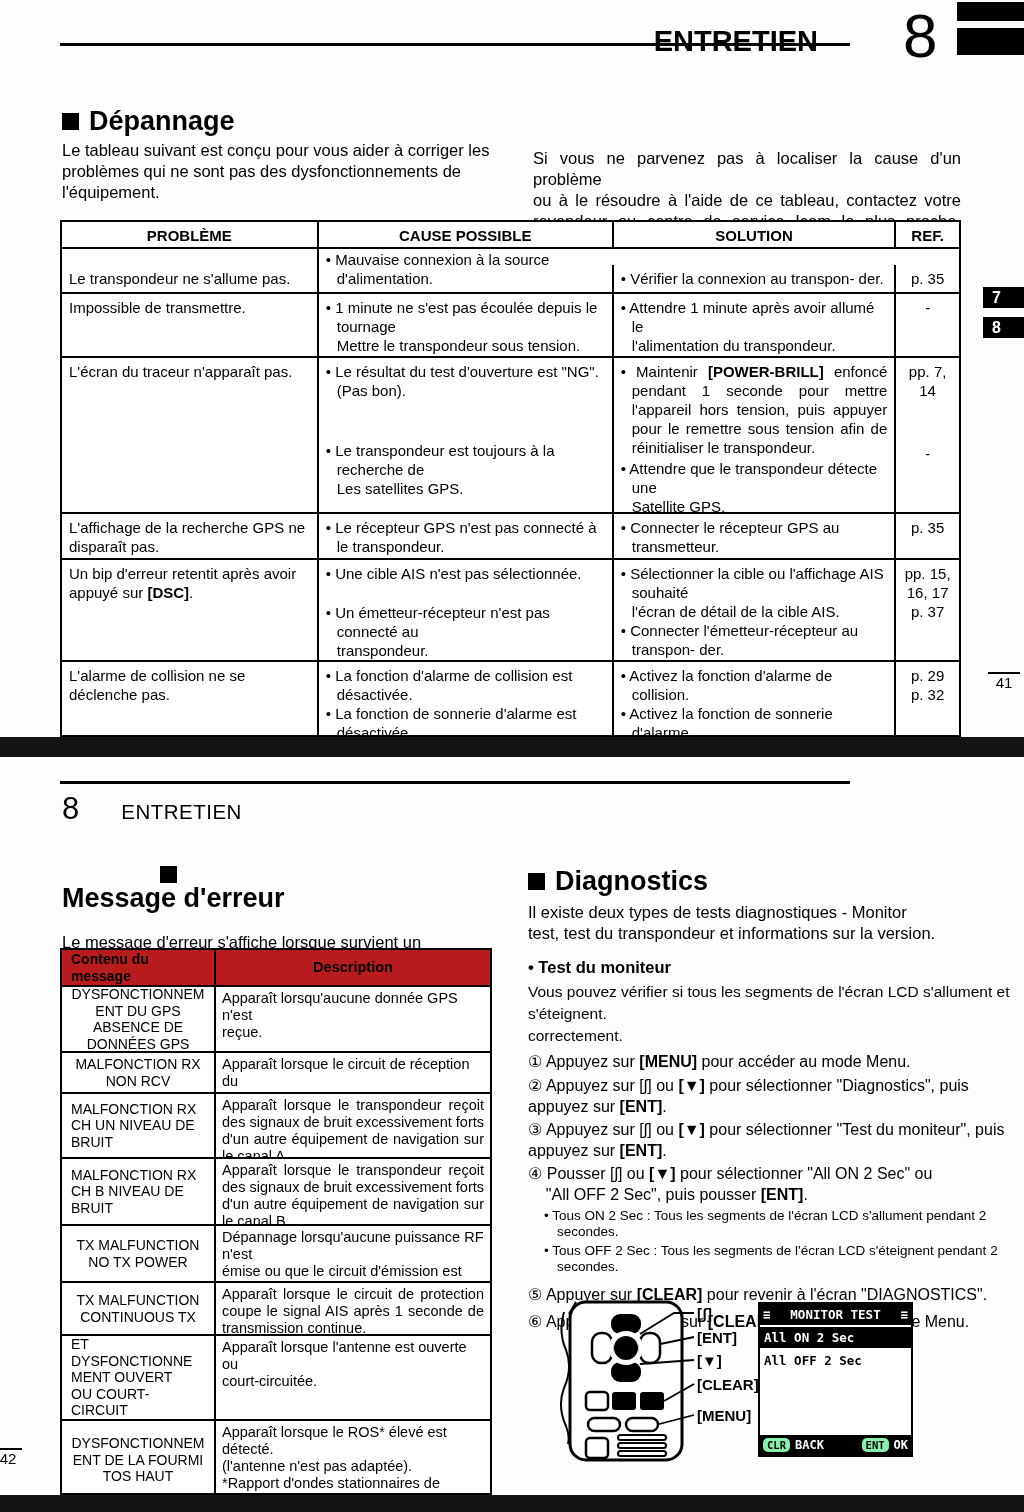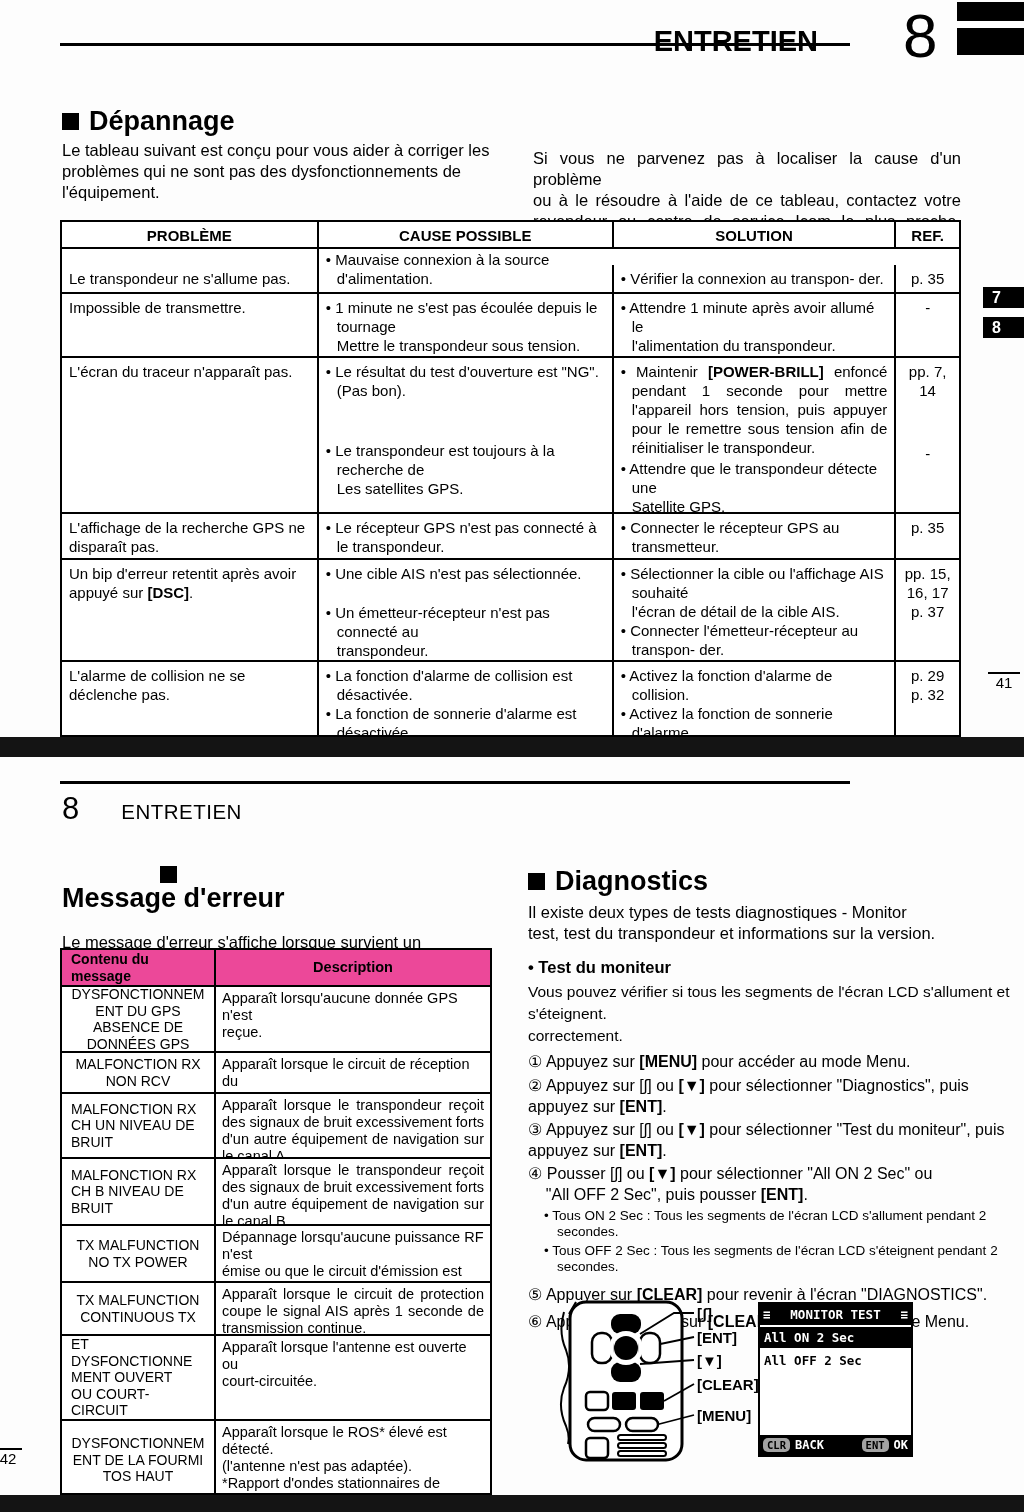--- a/index.html
+++ b/index.html
@@ -36,40 +36,40 @@
   .h8 .t{font-size:20.5px;margin-left:42px;letter-spacing:0.5px;}
   
   .t2{left:60px;top:948px;width:432px;height:547px;border:2px solid #000;background:#fff;box-sizing:border-box;overflow:hidden;}
   .t2 .row{display:flex;border-top:2px solid #000;box-sizing:border-box;overflow:hidden;}
   .t2 .row.first{border-top:none;}
   .t2 .mc{width:152px;box-sizing:border-box;display:flex;align-items:center;justify-content:center;
           text-align:center;font-size:14px;line-height:16.5px;white-space:pre-line;padding:2px 4px;}
   .t2 .mc.left{justify-content:flex-start;text-align:left;padding-left:9px;}
   .t2 .dc{width:276px;box-sizing:border-box;border-left:2px solid #000;padding:3px 6px;
           font-size:14.5px;line-height:17px;white-space:pre-line;}
-  .t2 .hd{background:#ec4899;font-weight:bold;}
+  .t2 .hd{background:#b91c1c;font-weight:bold;}
   .t2 .hd .mc{align-items:center;}
   
   .step{white-space:pre-line;font-size:16px;line-height:21px;}
   .sub{white-space:pre-line;font-size:13.5px;line-height:16px;margin:3px 0 0 16px;
        padding-left:13px;text-indent:-13px;}
   .dev-label{font-weight:bold;font-size:15px;}
   
   .lcd{left:758px;top:1302px;width:155px;height:155px;border:2px solid #000;background:#fff;
        box-sizing:border-box;display:flex;flex-direction:column;
        font-family:"DejaVu Sans Mono",monospace;}
   .lcd-head{background:#000;color:#fff;height:21px;display:flex;align-items:center;
             justify-content:space-between;padding:0 3px;font-weight:bold;font-size:12.5px;flex:none;}
   .lcd-item{height:21px;display:flex;align-items:center;padding:0 4px;font-weight:bold;font-size:12.5px;
             margin-top:2px;flex:none;}
   .lcd-item.sel{background:#000;color:#fff;}
   .lcd-fill{flex:1;}
   .lcd-foot{background:#000;color:#fff;height:20px;display:flex;align-items:center;gap:5px;
             padding:0 3px;font-weight:bold;font-size:12px;flex:none;}
-  .badge{background:#a3a3a3;color:#000;border-radius:5px;padding:0 4px;font-size:10.5px;line-height:14px;font-weight:bold;}
+  .badge{background:#86efac;color:#000;border-radius:5px;padding:0 4px;font-size:10.5px;line-height:14px;font-weight:bold;}
   .lcd-sp{flex:1;}
 </style>
 </head>
 <body>
 
 <div class="page">
 
   <div class="abs rule" style="left:60px;top:43px;width:790px;"></div>
   <div class="abs chap-title" style="left:598px;top:25px;width:220px;">ENTRETIEN</div>
   <div class="abs big-num" style="left:903px;top:5px;">8</div>

